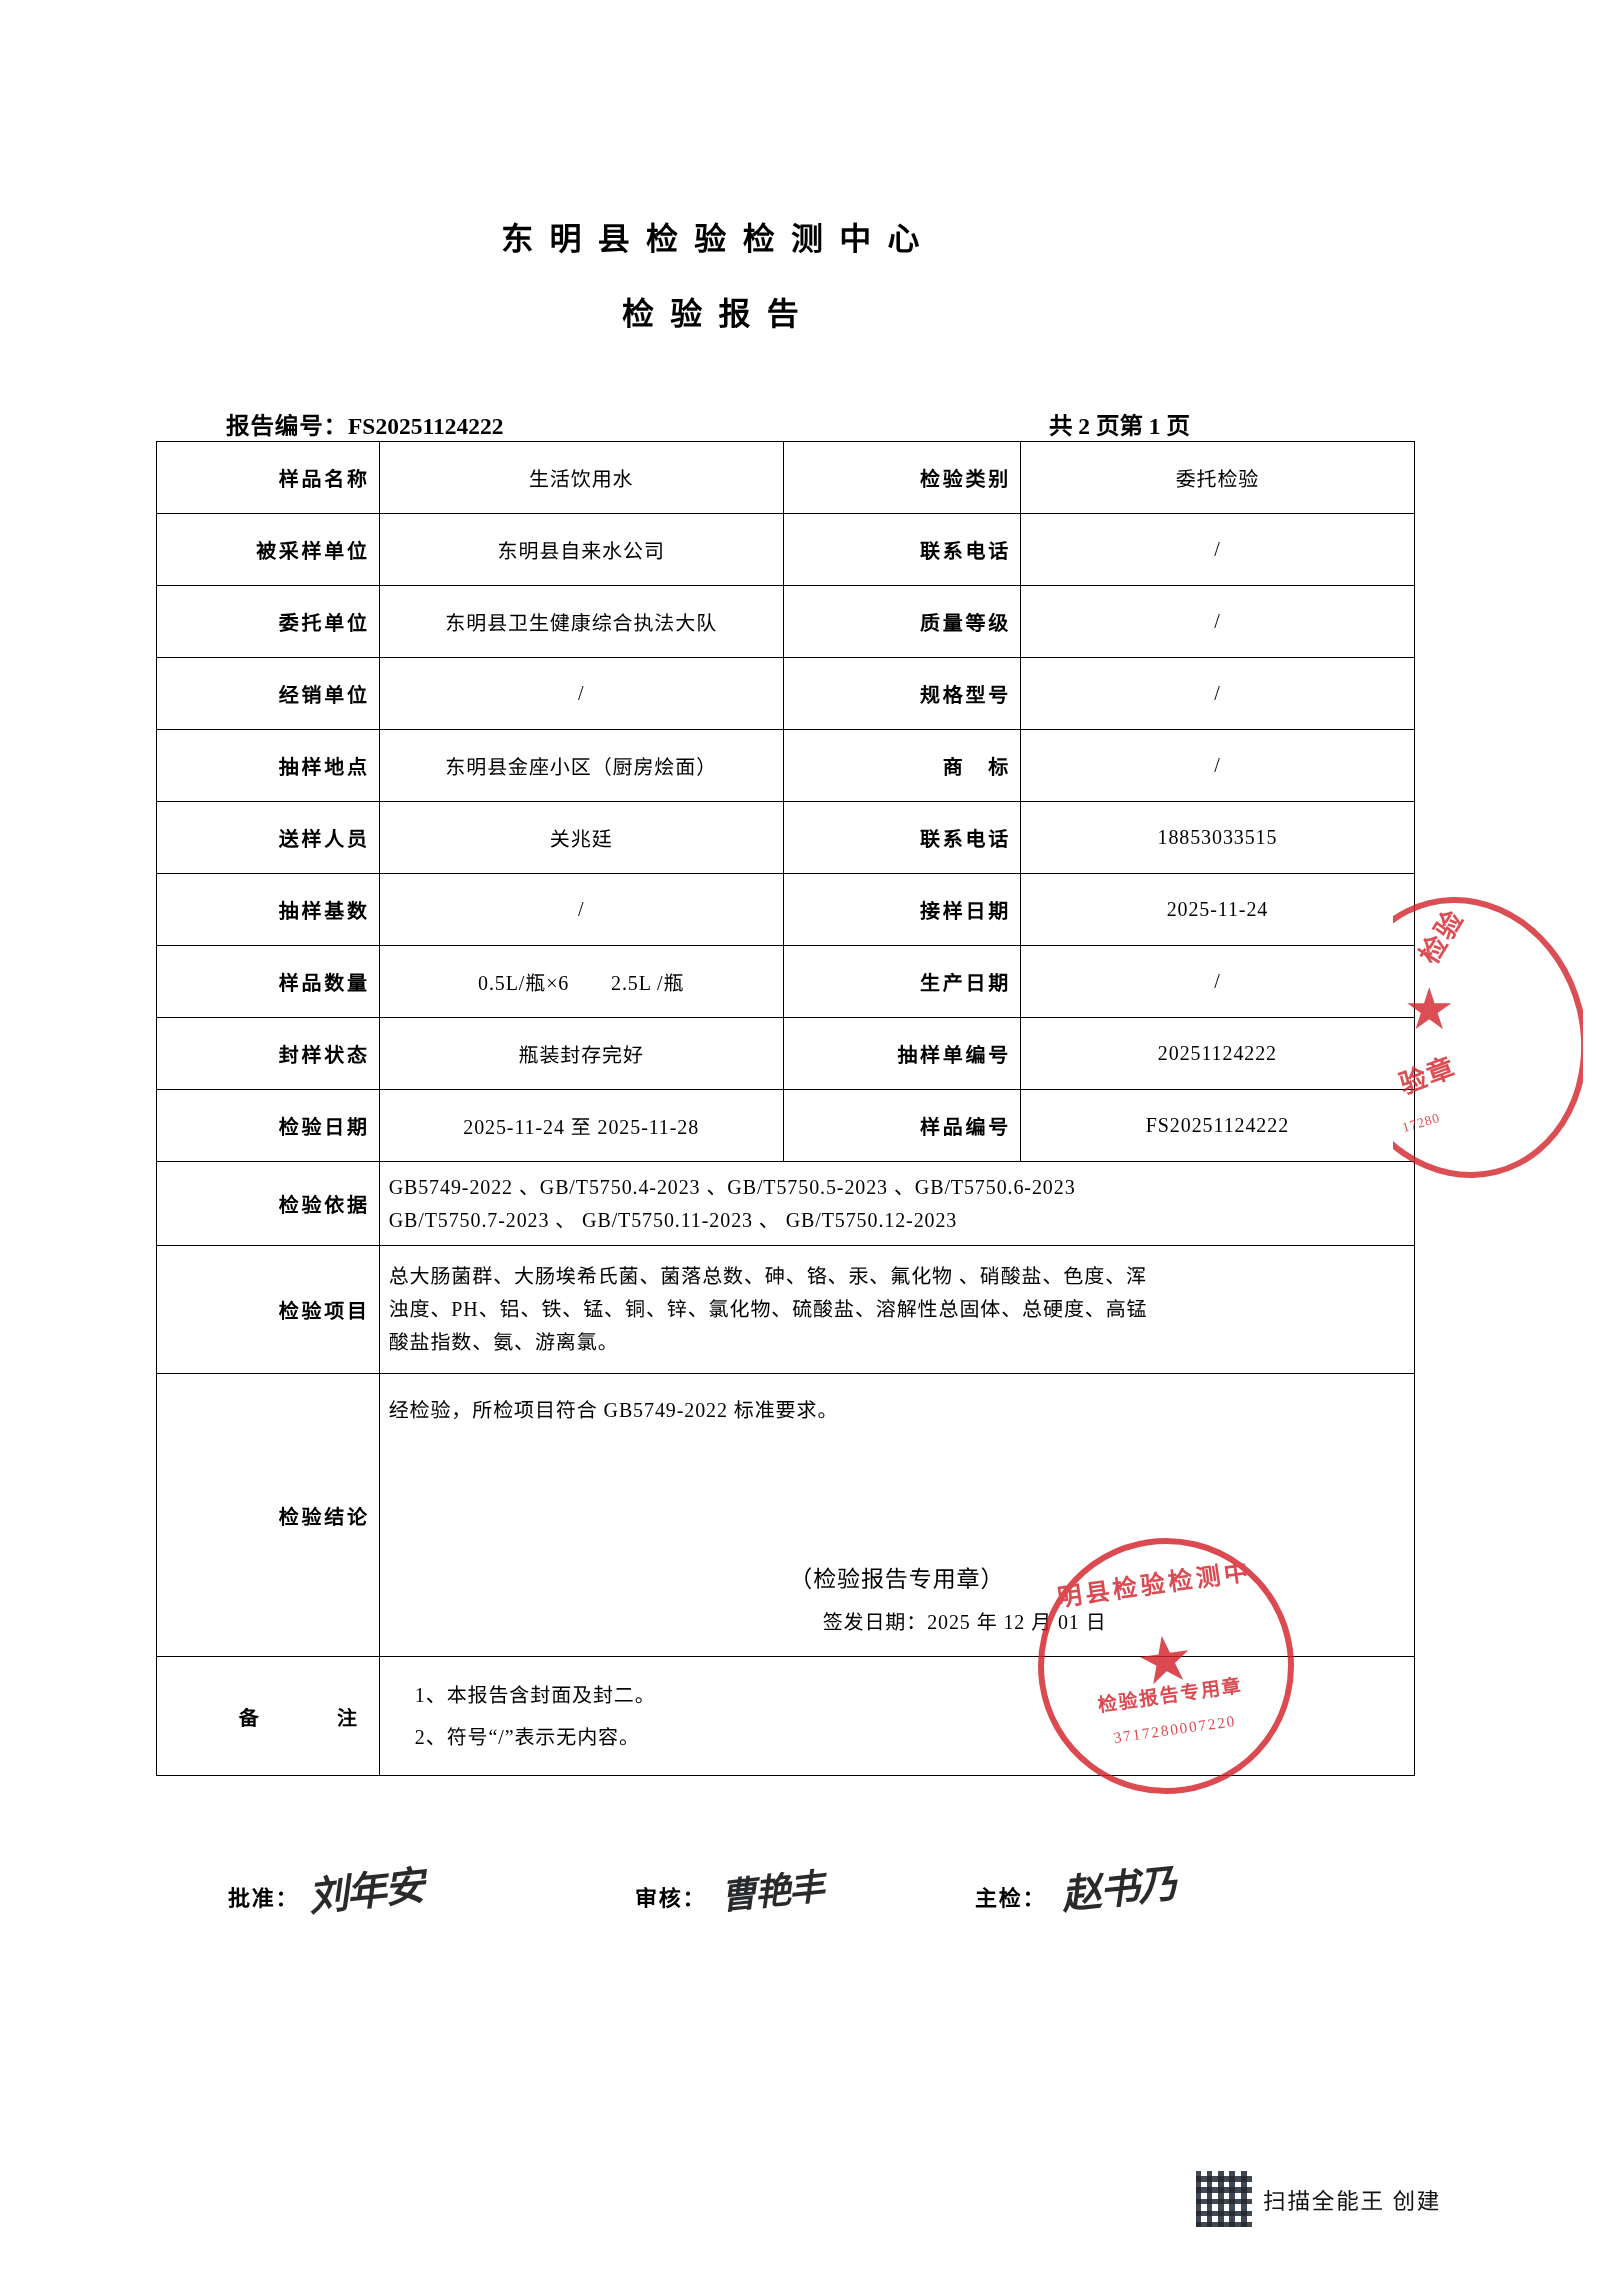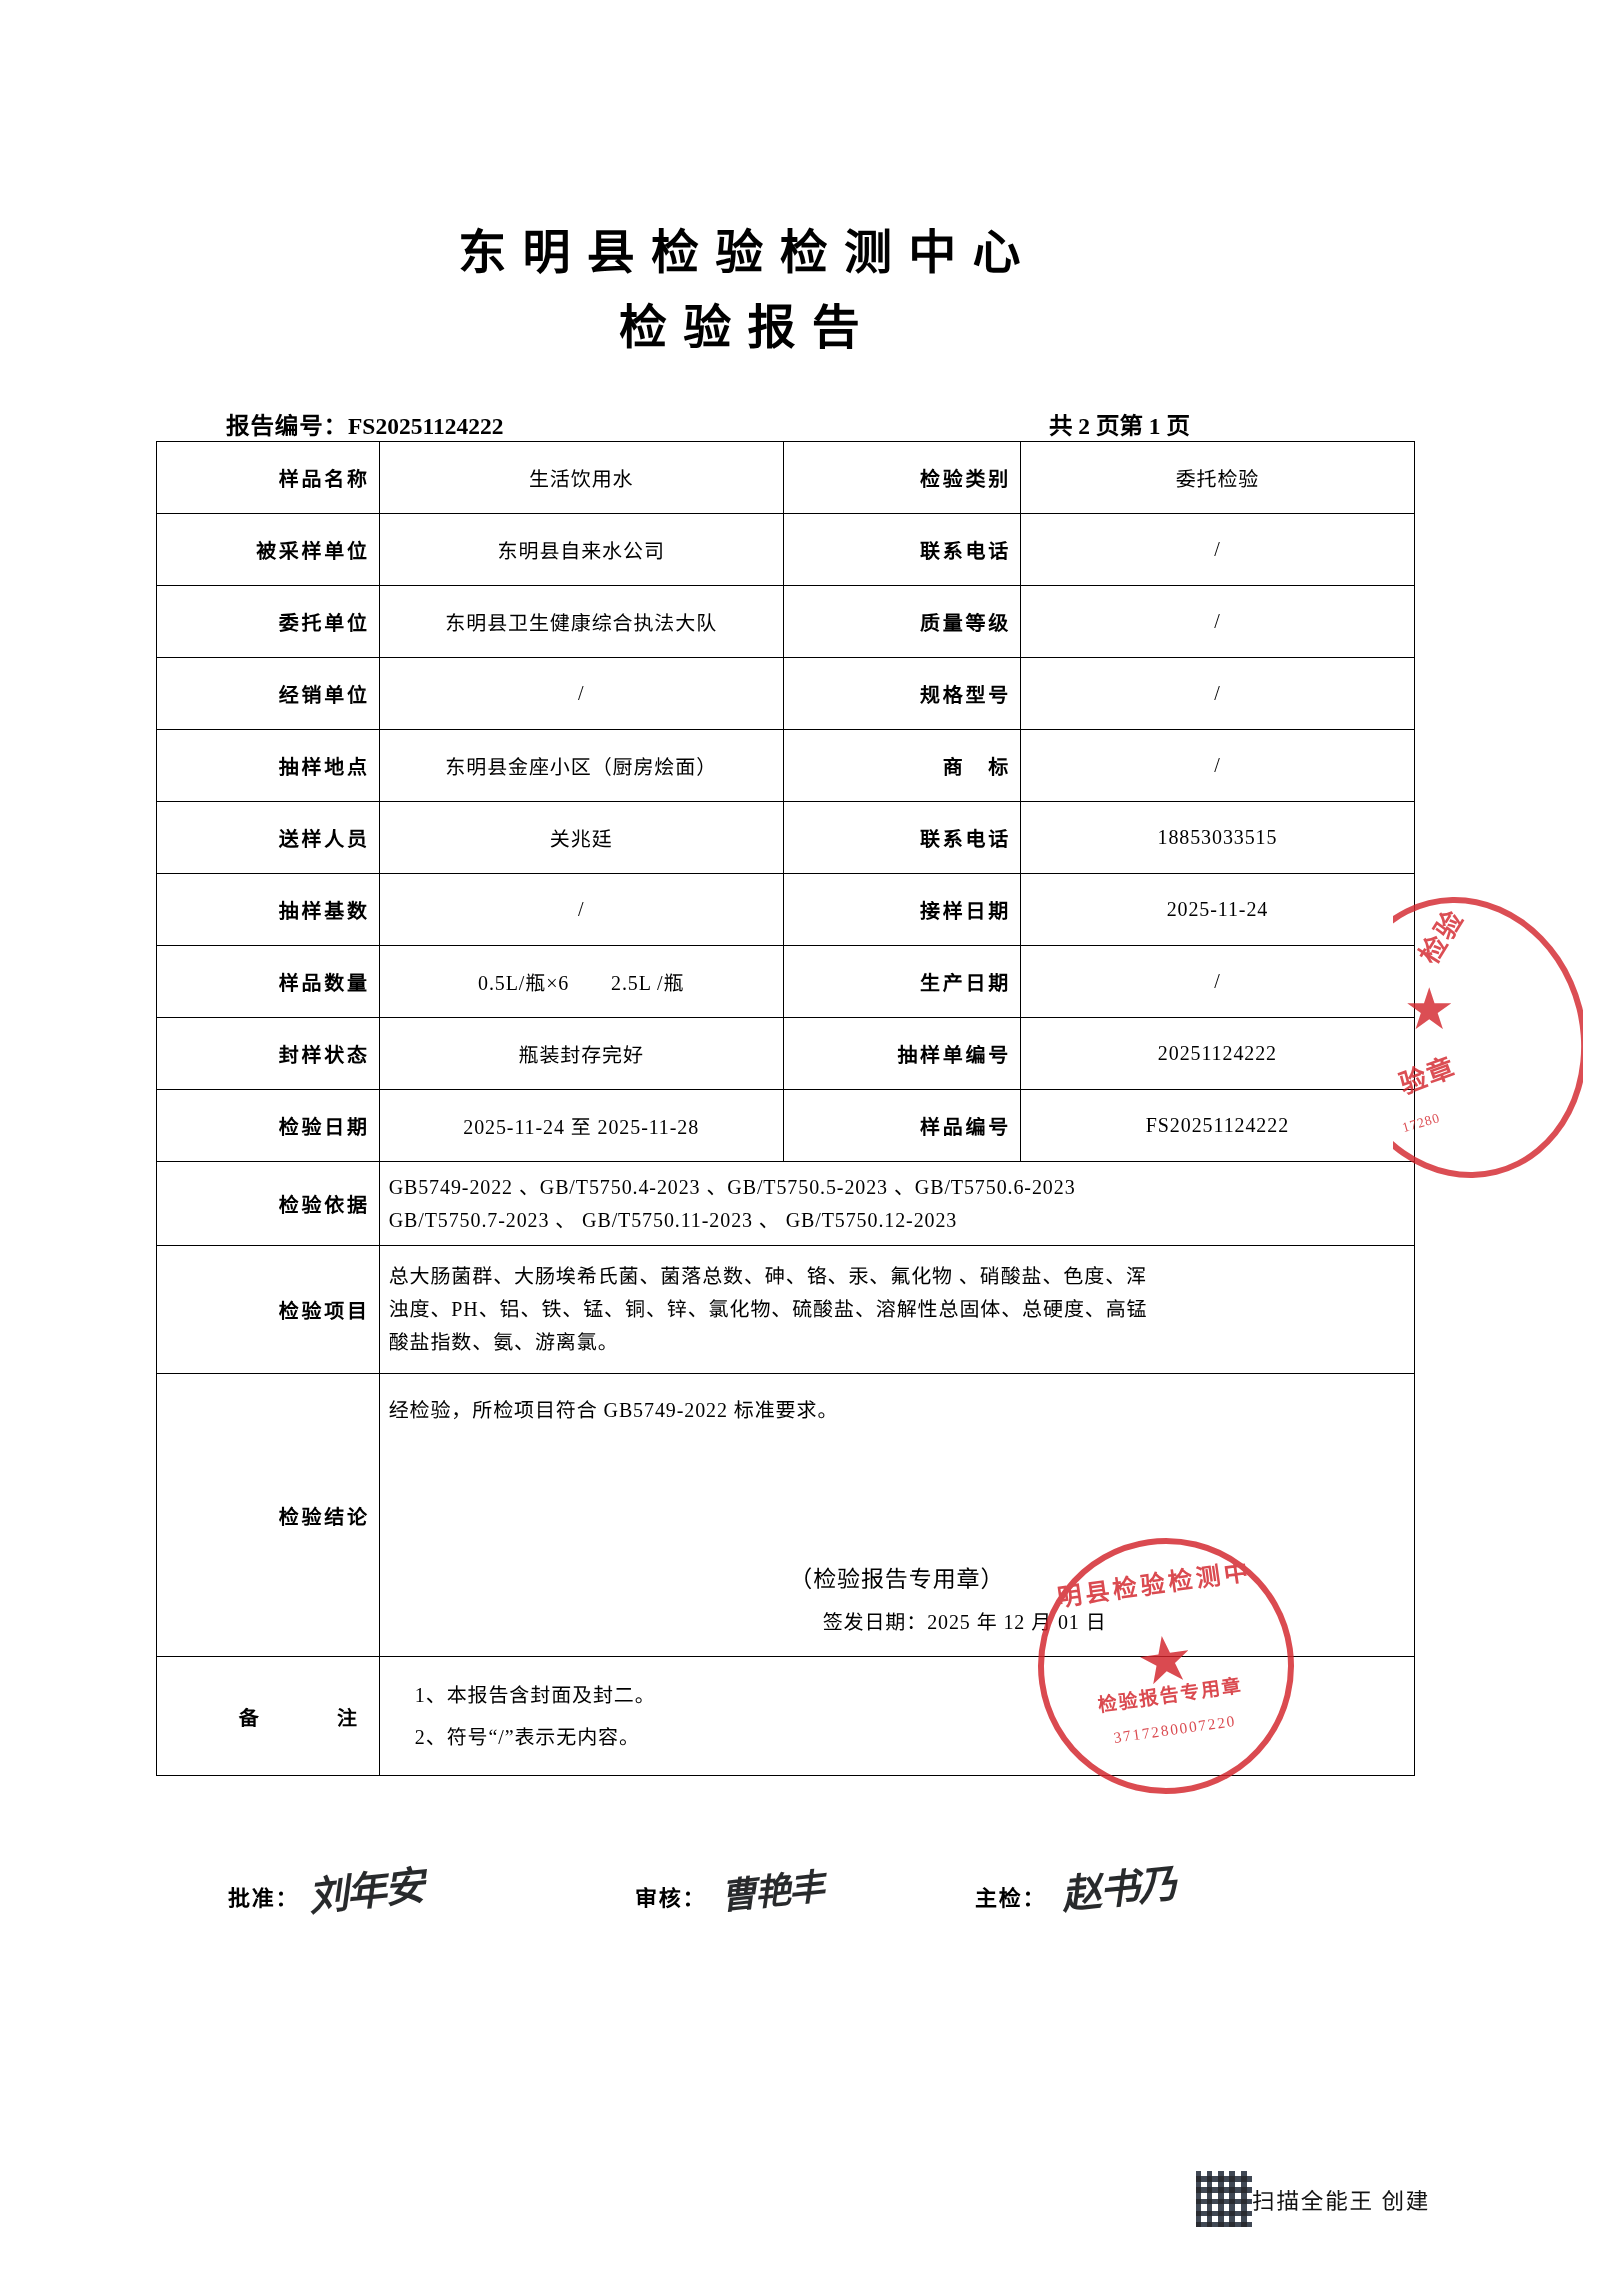--- a/index.html
+++ b/index.html
@@ -24,23 +24,22 @@
   }
 
   
   .doc-title {
     position: absolute;
     left: 0;
     width: 1437px;
     text-align: center;
     font-weight: bold;
     letter-spacing: 16.3px;
-    font-size: 48px;
+    font-size: 32px;
     font-family: "Liberation Serif", "DejaVu Serif", serif;
-    padding-left: 29px;
   }
   .doc-title.line1 { top: 213px; }
   .doc-title.line2 { top: 288px; }
 
   .report-no {
     position: absolute;
     left: 226px;
     top: 407px;
     font-size: 23.5px;
     font-weight: bold;
@@ -242,20 +241,21 @@
     letter-spacing: 0.9px;
   }
 
   
   .footer-mark {
     position: absolute;
     left: 1196px;
     top: 2171px;
     display: flex;
     align-items: center;
+    gap: 11px;
   }
   .qr {
     width: 56px;
     height: 56px;
     background:
       linear-gradient(90deg,#1f2937 0 5.4px,transparent 5.4px 11px,#1f2937 11px 16.3px,transparent 16.3px 22px,#1f2937 22px 28px,transparent 28px 33px,#1f2937 33px 39px,transparent 39px 45px,#1f2937 45px 51px,transparent 51px 56px),
       linear-gradient(0deg,#1f2937 0 5.4px,transparent 5.4px 11px,#1f2937 11px 16.3px,transparent 16.3px 22.6px,#1f2937 22.6px 28px,transparent 28px 34px,#1f2937 34px 40px,transparent 40px 45px,#1f2937 45px 51px,transparent 51px 56px);
     background-blend-mode: multiply;
     opacity: .85;
   }

